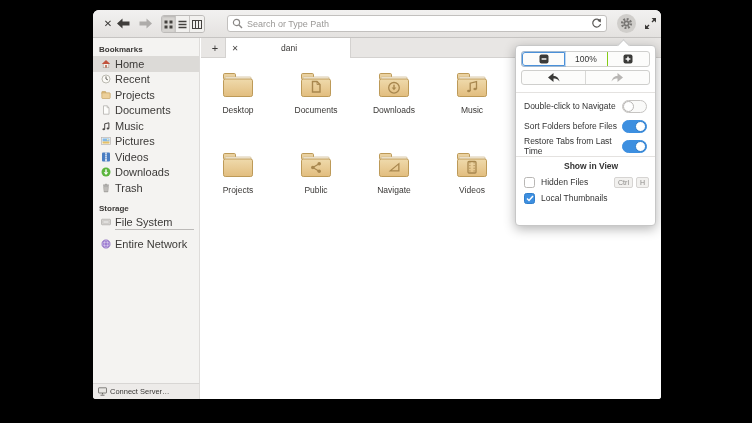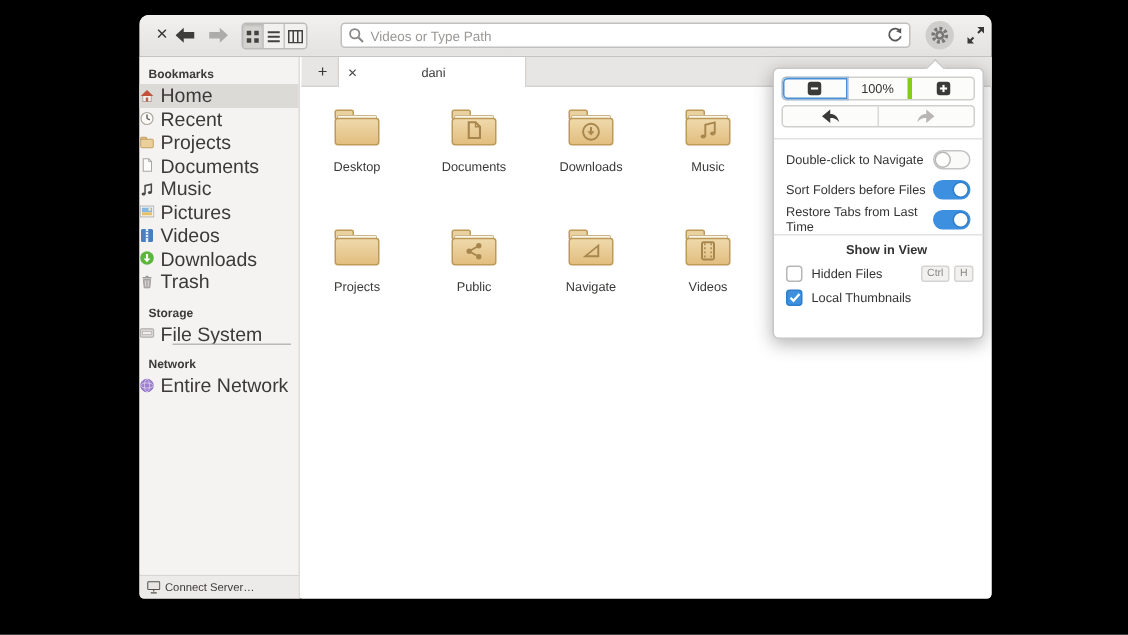--- a/index.html
+++ b/index.html
@@ -27,21 +27,21 @@
   .search .ph { flex:1; font-size:9px; color:#9a9896; margin-left:4px; }
   .gearbtn { position:absolute; left:524px; top:4px; width:19px; height:19px;
              border-radius:50%; background:#d0cecb; display:flex; align-items:center; justify-content:center; }
   .fsbtn { position:absolute; left:551px; top:7px; }
   
   .sidebar { position:absolute; left:0; top:28px; width:107px; bottom:16px;
              background:#f4f3f1; border-right:1px solid #dedcda; padding-top:5px; }
   .side-header { height:13px; padding-left:6px; font-size:8px; font-weight:bold;
                  color:#3c3a38; display:flex; align-items:center; }
   .side-row { position:relative; height:15.5px; display:flex; align-items:center;
-              padding-left:0; font-size:13px; color:#3c3a38; }
+              padding-left:8px; font-size:11px; color:#3c3a38; }
   .side-row.sel { background:#dcdad7; }
   .side-row .lbl { margin-left:4px; }
   .side-row svg { flex:0 0 auto; }
   .gap { height:6px; }
   .storage-line { position:absolute; left:22px; right:5px; bottom:0px; height:1px; background:#bcbab8; }
   .actionbar { position:absolute; left:0; bottom:0; width:107px; height:16px;
                background:#edebe9; border-top:1px solid #d8d6d4; border-right:1px solid #dedcda;
                display:flex; align-items:center; padding-left:5px; font-size:7.5px; color:#3c3a38;
                border-radius:0 0 0 3px; }
   .actionbar .lbl { margin-left:3px; }
@@ -62,21 +62,21 @@
   
   .menu { position:absolute; left:422px; top:35px; width:141px; height:181px; background:#fff;
           border:1px solid #c7c7c7; border-radius:4px; box-shadow:0 3px 12px rgba(0,0,0,.3);
           z-index:20; }
   .menu .pointer { position:absolute; left:103px; top:-5px; width:9px; height:9px; background:#fff;
                    border-left:1px solid #c7c7c7; border-top:1px solid #c7c7c7;
                    transform:rotate(45deg); }
   .zoomrow { position:absolute; left:5px; top:5px; right:5px; height:16px; display:flex;
              border:1px solid #cfcfcd; border-radius:3px; overflow:visible; background:#fcfcfb; }
   .zseg { flex:1; display:flex; align-items:center; justify-content:center;
-          border-right:3px solid #84cc16; font-size:8.5px; color:#333; }
+          border-right:1px solid #84cc16; font-size:8.5px; color:#333; }
   .zseg:last-child { border-right:none; }
   .zseg.focus { border:1px solid #4a90d9; border-radius:3px 0 0 3px;
                 box-shadow:0 0 0 1px rgba(74,144,217,.35); }
   .navrow { position:absolute; left:5px; top:24px; right:5px; height:15px; display:flex;
             border:1px solid #cfcfcd; border-radius:3px; background:#fcfcfb; }
   .nseg { flex:1; display:flex; align-items:center; justify-content:center;
           border-right:1px solid #d8d8d6; }
   .nseg:last-child { border-right:none; }
   .msep { position:absolute; left:0; right:0; height:1px; background:#e4e2e0; }
   .mrow { position:absolute; left:8px; right:8px; height:20px; display:flex; align-items:center;
@@ -143,21 +143,21 @@
           <rect x="0.5" y="0.5" width="9" height="8" fill="none" stroke="#44423f"></rect>
           <path d="M3.5,0.5 v8 M6.5,0.5 v8" stroke="#44423f"></path>
         </svg>
       </div>
     </div>
     <div class="search">
       <svg width="11" height="11" viewBox="0 0 11 11">
         <circle cx="4.5" cy="4.5" r="3.1" fill="none" stroke="#8a8886" stroke-width="1.2"></circle>
         <path d="M7,7 L10,10" stroke="#8a8886" stroke-width="1.4"></path>
       </svg>
-      <span class="ph">Videos or Type Path</span>
+      <span class="ph">Search or Type Path</span>
       <svg width="11" height="11" viewBox="0 0 11 11">
         <path d="M9.2,3 A4 4 0 1 0 9.6,6.2" fill="none" stroke="#5a5856" stroke-width="1.2"></path>
         <polygon points="9.8,0.6 9.8,4.4 6.4,2.8" fill="#5a5856"></polygon>
       </svg>
     </div>
     <div class="gearbtn">
       <svg width="13" height="13" viewBox="0 0 13 13">
         <circle cx="6.5" cy="6.5" r="4.4" fill="none" stroke="#787674" stroke-width="2.4" stroke-dasharray="1.9 1.5"></circle>
         <circle cx="6.5" cy="6.5" r="3" fill="#787674"></circle>
         <circle cx="6.5" cy="6.5" r="1.3" fill="#d0cecb"></circle>
@@ -250,21 +250,20 @@
     <div class="side-row">
       <svg width="10" height="10" viewBox="0 0 10 10">
         <rect x="0.5" y="2.2" width="9" height="5.6" rx="0.8" fill="#d8d6d3" stroke="#a3a19e" stroke-width="0.6"></rect>
         <rect x="2" y="4" width="6" height="2" fill="#efeeec" stroke="#b5b3b0" stroke-width="0.5"></rect>
       </svg>
       <span class="lbl">File System</span>
       <div class="storage-line"></div>
     </div>
 
     <div class="gap"></div>
-    <div class="side-header">Network</div>
     <div class="side-row">
       <svg width="10" height="10" viewBox="0 0 10 10">
         <circle cx="5" cy="5" r="4.2" fill="#9f7fd2" stroke="#8a6cbd" stroke-width="0.6"></circle>
         <ellipse cx="5" cy="5" rx="4.2" ry="1.7" fill="none" stroke="rgba(255,255,255,0.55)" stroke-width="0.6"></ellipse>
         <ellipse cx="5" cy="5" rx="1.7" ry="4.2" fill="none" stroke="rgba(255,255,255,0.55)" stroke-width="0.6"></ellipse>
       </svg>
       <span class="lbl">Entire Network</span>
     </div>
   </div>
 

